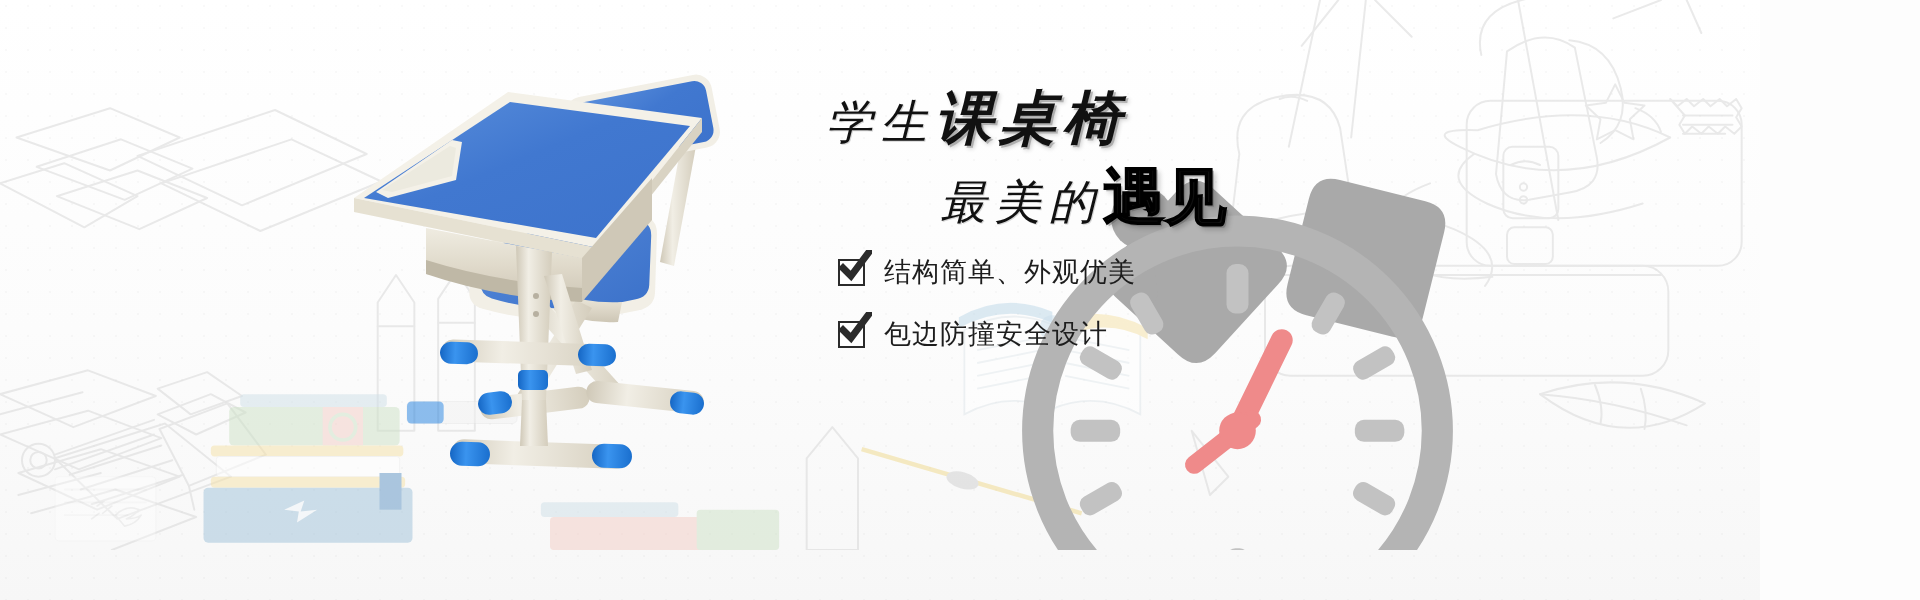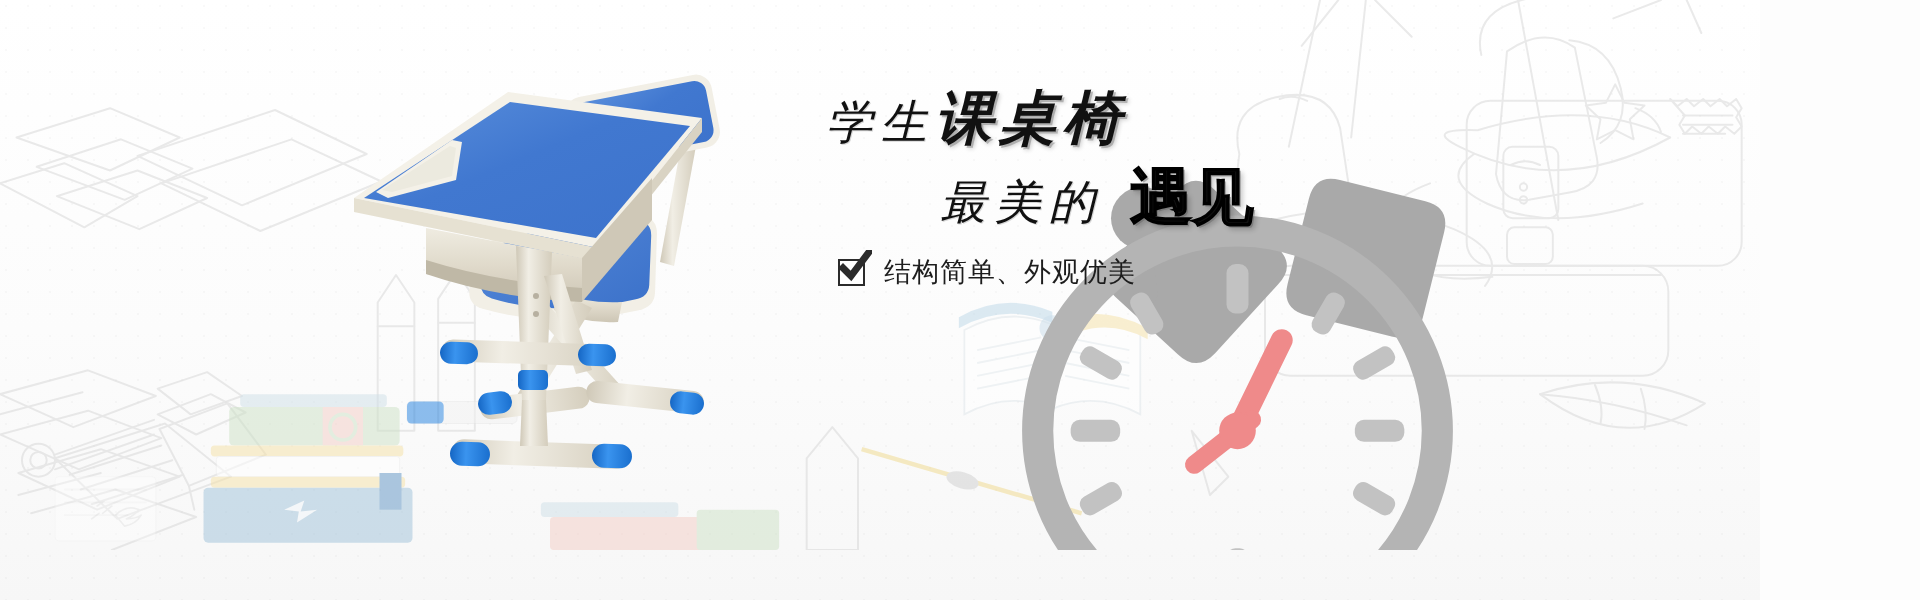--- a/index.html
+++ b/index.html
@@ -40,21 +40,20 @@
   }
   .cal-thin{
     font-style:italic;font-weight:400;font-size:0.80em;letter-spacing:8px;
     text-shadow:1px 1px 0 rgba(140,140,140,.35);
   }
   .heavy{
     font-family:"Liberation Sans","DejaVu Sans",sans-serif;
     font-weight:700;font-style:normal;font-size:1.06em;letter-spacing:0;
     -webkit-text-stroke:1.5px #000;
     text-shadow:2px 2px 0 rgba(90,90,90,.40), 4px 4px 5px rgba(0,0,0,.20);
-    margin-left:27px;
   }
 
   #bullets{position:absolute;left:838px;top:250px;}
   .bullet{display:flex;align-items:center;height:44px;margin-bottom:18px;}
   .chk{
     width:27px;height:27px;border:2.4px solid #2b2b2b;box-sizing:border-box;
     position:relative;flex:0 0 auto;background:#fff;
   }
   .chk svg{position:absolute;left:-2px;top:-11px;width:34px;height:34px;}
   .btext{
@@ -354,15 +353,23 @@
     <div class="bullet">
       <span class="chk">
         <svg viewBox="0 0 34 34">
             <path d="M5 18 L13 26 L31 2" fill="none" stroke="#2b2b2b" stroke-width="7" stroke-linecap="square" stroke-linejoin="miter"></path>
           </svg>
       </span>
       <span class="btext">结构简单、外观优美</span>
     </div>
 
 
+    <div class="bullet">
+      <span class="chk">
+        <svg viewBox="0 0 34 34">
+            <path d="M5 18 L13 26 L31 2" fill="none" stroke="#2b2b2b" stroke-width="7" stroke-linecap="square" stroke-linejoin="miter"></path>
+          </svg>
+      </span>
+      <span class="btext">包边防撞安全设计</span>
+    </div>
 
   </div>
 </div>
 
 </body></html>

